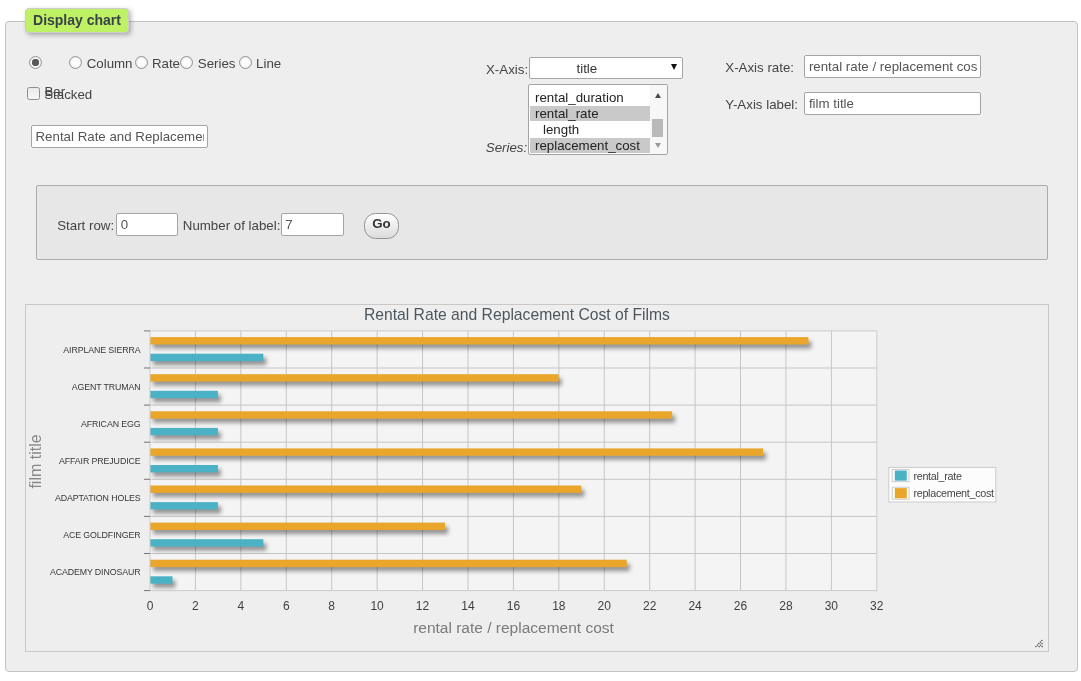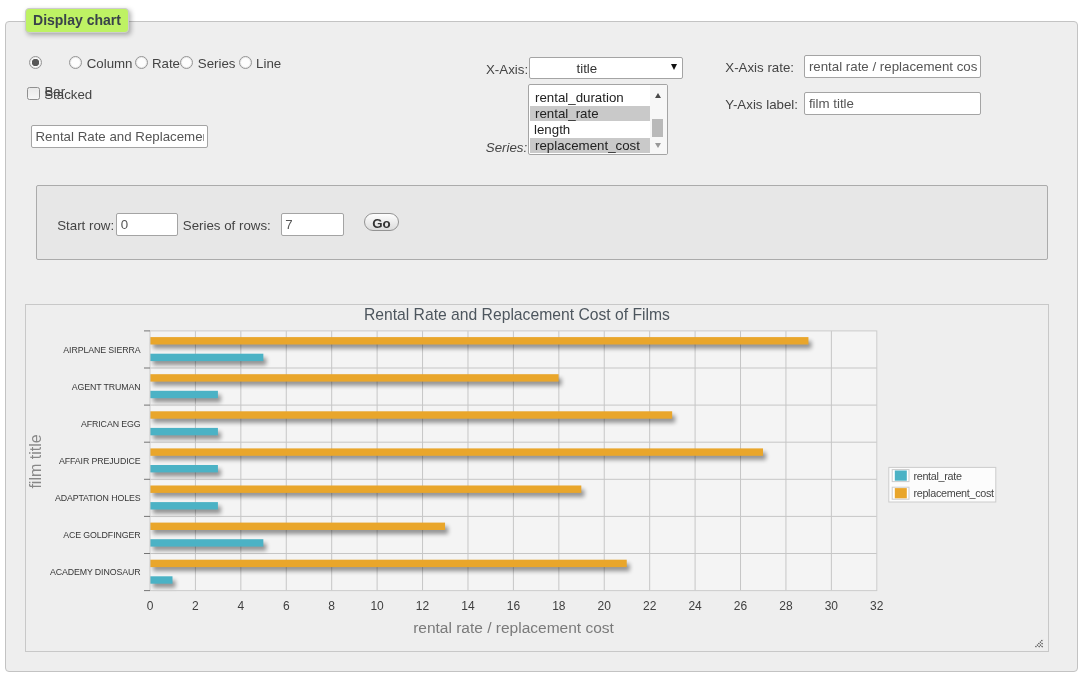--- a/index.html
+++ b/index.html
@@ -2,21 +2,21 @@
 <html><head><meta charset="utf-8"><title>Display chart</title>
 <style>
 * { box-sizing: border-box; }
 html,body { margin:0; padding:0; background:#fff; }
 body { width:1081px; height:681px; position:relative; font-family:"Liberation Sans",sans-serif; font-size:13.3px; color:#444; overflow:hidden; }
 .abs { position:absolute; }
 .fieldset { left:4.5px; top:20.5px; width:1073px; height:651px; background:#eee; border:1px solid #c3c3c3; border-radius:4px; }
 .legendbox { left:25px; top:7.5px; width:104px; height:25px; background:#bef264; border:1px solid #ccc; border-radius:4px; box-shadow:2px 2px 5px rgba(0,0,0,0.3); font-weight:bold; font-size:14px; color:#39424a; line-height:23px; text-align:center; z-index:3; }
 input[type=text] { font-family:"Liberation Sans",sans-serif; font-size:13.3px; color:#555; border:1px solid #a4a4a4; border-radius:2px; background:#fff; padding:0 3.5px; margin:0; height:23px; }
 .selbox { background:#fff; border:1px solid #a4a4a4; border-radius:2px; color:#333; }
-.go { left:364px; top:213px; width:35px; height:18px; border:1px solid #939393; border-radius:11.5px; background:linear-gradient(#fefefe,#dcdcdc); font-weight:bold; color:#333; font-size:13.3px; text-align:center; line-height:20.5px; }
+.go { left:364px; top:213px; width:35px; height:26px; border:1px solid #939393; border-radius:11.5px; background:linear-gradient(#fefefe,#dcdcdc); font-weight:bold; color:#333; font-size:13.3px; text-align:center; line-height:20.5px; }
 .panel { left:36px; top:185px; width:1012px; height:75px; background:#e7e7e7; border:1px solid #ababab; border-radius:2px; }
 .chartbox { left:25px; top:303.6px; width:1023.5px; height:348px; background:#eee; border:1px solid #c8c8c8; }
 .radio { width:13px; height:13px; border-radius:50%; border:1px solid #949494; background:#fdfdfd; box-shadow:inset 0 0 0 1px #e9e9e9; }
 .radio.on { background:radial-gradient(circle at 50% 50%, #585858 0 3.4px, rgba(0,0,0,0) 4px), #fdfdfd; }
 .checkbox { width:13px; height:13px; border-radius:2.5px; border:1px solid #8f8f8f; background:linear-gradient(#e9e9e9,#f6f6f6); }
 .tri { width:0; height:0; border-left:3.8px solid transparent; border-right:3.8px solid transparent; border-top:6px solid #111; }
 .stri { width:0; height:0; border-left:3.5px solid transparent; border-right:3.5px solid transparent; }
 </style></head>
 <body>
 <div class="abs fieldset"></div>
@@ -41,38 +41,38 @@
 <span class="abs" style="left:486px;top:61.5px;">X-Axis:</span>
 <div class="abs selbox" style="left:528.5px;top:56.8px;width:154px;height:22.6px;">
   <span style="position:absolute;left:7px;top:3.4px;color:#333;margin-left:40px;">title</span>
   <div class="tri" style="position:absolute;right:4.6px;top:6.2px;"></div>
 </div>
 
 <span class="abs" style="left:485.8px;top:139.5px;font-style:italic;">Series:</span>
 <div class="abs selbox" style="left:528px;top:84px;width:140px;height:71px;overflow:hidden;">
   <div style="position:absolute;left:1px;top:5px;width:130px;height:16px;padding:0 5px;color:#222;">rental_duration</div>
   <div style="position:absolute;left:1px;top:21px;width:130px;height:15px;padding:0 5px;background:#c9c9c9;color:#222;">rental_rate</div>
-  <div style="position:absolute;left:1px;top:37px;width:130px;height:16px;padding:0 4px;color:#222;">length</div>
+  <div style="position:absolute;left:1px;top:37px;width:130px;height:16px;padding:0 13px;color:#222;">length</div>
   <div style="position:absolute;left:1px;top:53px;width:130px;height:15px;padding:0 5px;background:#c9c9c9;color:#222;">replacement_cost</div>
 
   <div style="position:absolute;right:0;top:0;width:17px;height:69px;background:#f7f7f7;"></div>
   <div class="stri" style="position:absolute;right:6px;top:8px;border-bottom:5.5px solid #4a4a4a;"></div>
   <div style="position:absolute;right:3.6px;top:33.5px;width:11px;height:18px;background:#b9b9b9;"></div>
   <div class="stri" style="position:absolute;right:6px;top:58px;border-top:5.5px solid #999;"></div>
 </div>
 
 <span class="abs" style="left:725.3px;top:60px;">X-Axis rate:</span>
 <input class="abs" type="text" value="rental rate / replacement cost of films" style="left: 804.4px; top: 55px; width: 177px;">
 <span class="abs" style="left:725.3px;top:96.7px;">Y-Axis label:</span>
 <input class="abs" type="text" value="film title" style="left: 804.4px; top: 91.8px; width: 177px;">
 
 <div class="abs panel"></div>
 <span class="abs" style="left:57.2px;top:217.5px;">Start row:</span>
 <input class="abs" type="text" value="0" style="left: 116.3px; top: 212.9px; width: 62px;">
-<span class="abs" style="left:182.8px;top:217.5px;">Series of rows:</span>
+<span class="abs" style="left:182.8px;top:217.5px;">Number of label:</span>
 <input class="abs" type="text" value="7" style="left: 280.8px; top: 212.9px; width: 63px;">
 <div class="abs go">Go</div>
 
 <div class="abs chartbox"></div>
 <svg width="1022" height="347" viewBox="0 0 1022 347" xmlns="http://www.w3.org/2000/svg" style="position:absolute;left:25.5px;top:304.0px;">
 <defs>
       <filter id="bsh" x="-30%" y="-60%" width="160%" height="260%">
         <feGaussianBlur stdDeviation="1.9"></feGaussianBlur>
       </filter>
     </defs>

